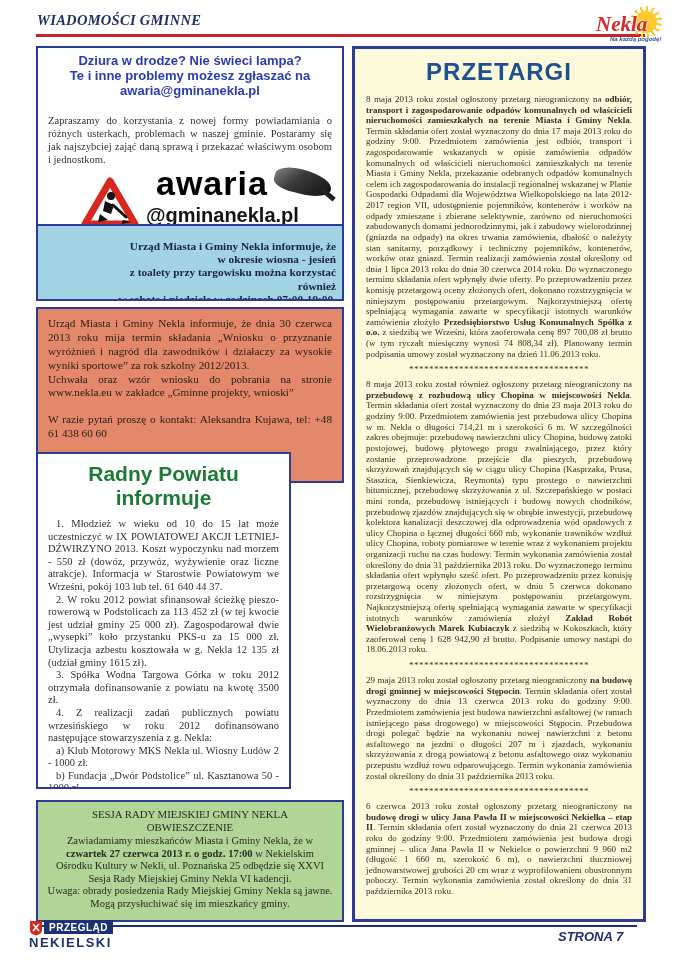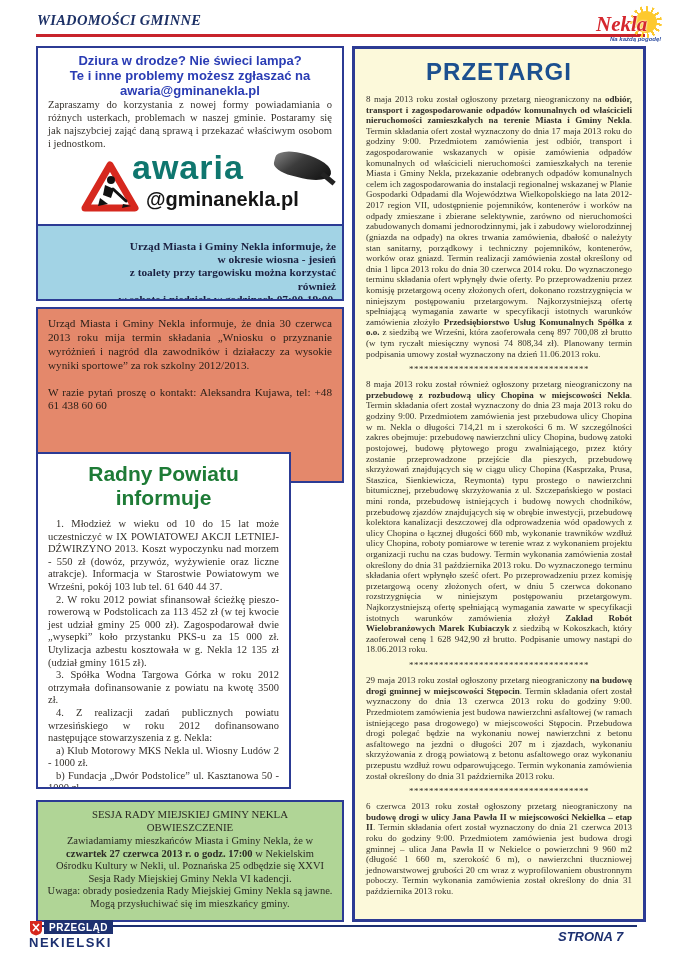--- a/index.html
+++ b/index.html
@@ -17,25 +17,25 @@
     background:repeating-conic-gradient(#fdc92e 0 9deg, rgba(0,0,0,0) 9deg 24deg); }
   .sun-core { position:absolute; right:13px; top:6px; width:22px; height:22px; border-radius:50%; background:#fdc92e; }
   .nekla-word { position:absolute; left:2px; top:7px; font:italic bold 21px "Liberation Serif",serif;
     color:#d5272e; text-shadow:0 0 2px #fff,0 0 2px #fff; }
   .nekla-tagline { position:absolute; left:16px; top:31px; font:italic bold 6px "Liberation Sans",sans-serif; color:#2b4ba0; }
   
   .box { position:absolute; border:2px solid #2c3b94; background:#fff; overflow:hidden; }
   
   #box-awaria { left:36px; top:46px; width:308px; height:196px; padding:6px 10px 2px; }
   .awaria-heading { text-align:center; font:bold 13px "Liberation Sans",sans-serif; color:#2a3cb4; line-height:1.15; }
-  .awaria-body { margin-top:0; font-size:10.6px; line-height:1.22; text-align:justify; color:#37332d; }
+  .awaria-body { margin-top:16px; font-size:10.6px; line-height:1.22; text-align:justify; color:#37332d; }
   .awaria-logo-row { position:relative; height:70px; margin-top:3px; }
   .awaria-triangle { position:absolute; left:32px; top:6px; }
-  .awaria-word { position:absolute; left:84px; top:-6px; font:bold 34px "Liberation Sans",sans-serif;
-    color:#0f766e; letter-spacing:1px;text-align:right; }
+  .awaria-word { position:absolute; left:108px; top:-6px; font:bold 34px "Liberation Sans",sans-serif;
+    color:#000000; letter-spacing:1px;text-align:right; }
   .awaria-domain { position:absolute; left:98px; top:34px; font:bold 20px "Liberation Sans",sans-serif; color:#141414; }
   .lamp-head { position:absolute; right:0px; top:0px; width:58px; height:24px;
     background:linear-gradient(130deg,#8a8a8a 0%,#3c3c3c 40%,#0c0c0c 100%);
     border-radius:55% 70% 60% 45%; transform:rotate(14deg); }
   .lamp-arm { position:absolute; right:-4px; top:22px; width:16px; height:5px; background:#222; transform:rotate(40deg); }
   
   #box-toilet { left:36px; top:224px; width:308px; height:77px; background:#a2d3e5; padding:14px 6px; text-align:right; }
   .toilet-line { font-weight:bold; font-size:11.3px; color:#1b2040; line-height:1.17; }
   
   #box-wniosek { left:36px; top:307px; width:308px; height:176px; background:#e4886b; padding:8px 10px; }
@@ -103,20 +103,21 @@
 <div class="box" id="box-toilet">
   <div class="toilet-line">Urząd Miasta i Gminy Nekla informuje, że</div>
   <div class="toilet-line">w okresie wiosna - jesień</div>
   <div class="toilet-line">z toalety przy targowisku można korzystać</div>
   <div class="toilet-line">również</div>
   <div class="toilet-line">w sobotę i niedzielę w godzinach 07:00-19:00.</div>
 </div>
 
 <div class="box" id="box-wniosek">
   <div class="wniosek-p">Urząd Miasta i Gminy Nekla informuje, że dnia 30 czerwca 2013 roku mija termin składania „Wniosku o przyznanie wyróżnień i nagród dla zawodników i działaczy za wysokie wyniki sportowe” za rok szkolny 2012/2013.</div>
+  <div class="wniosek-p">Uchwała oraz wzór wniosku do pobrania na stronie www.nekla.eu w zakładce „Gminne projekty, wnioski”</div>
   <div class="wniosek-p gap">W razie pytań proszę o kontakt: Aleksandra Kujawa, tel: +48 61 438 60 60</div>
 </div>
 
 <div class="box" id="box-radny">
   <div class="radny-heading">Radny Powiatu informuje</div>
   <div class="radny-item">1. Młodzież w wieku od 10 do 15 lat może uczestniczyć w IX POWIATOWEJ AKCJI LETNIEJ- DŹWIRZYNO 2013. Koszt wypoczynku nad morzem - 550 zł (dowóz, przywóz, wyżywienie oraz liczne atrakcje). Informacja w Starostwie Powiatowym we Wrześni, pokój 103 lub tel. 61 640 44 37.</div>
   <div class="radny-item">2. W roku 2012 powiat sfinansował ścieżkę pieszo-rowerową w Podstolicach za 113 452 zł (w tej kwocie jest udział gminy 25 000 zł). Zagospodarował dwie „wysepki” koło przystanku PKS-u za 15 000 zł. Utylizacja azbestu kosztowała w g. Nekla 12 135 zł (udział gminy 1615 zł).</div>
   <div class="radny-item">3. Spółka Wodna Targowa Górka w roku 2012 otrzymała dofinansowanie z powiatu na kwotę 3500 zł.</div>
   <div class="radny-item">4. Z realizacji zadań publicznych powiatu wrzesińskiego w roku 2012 dofinansowano następujące stowarzyszenia z g. Nekla:</div>
   <div class="radny-item">a) Klub Motorowy MKS Nekla ul. Wiosny Ludów 2   -   1000 zł.</div>

